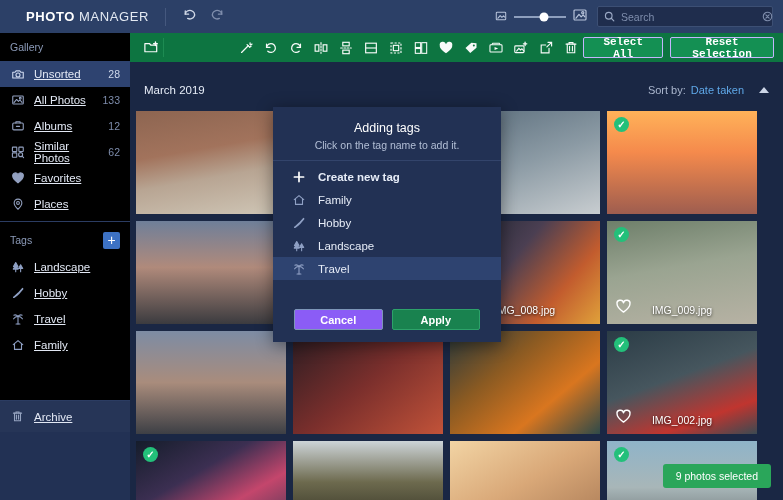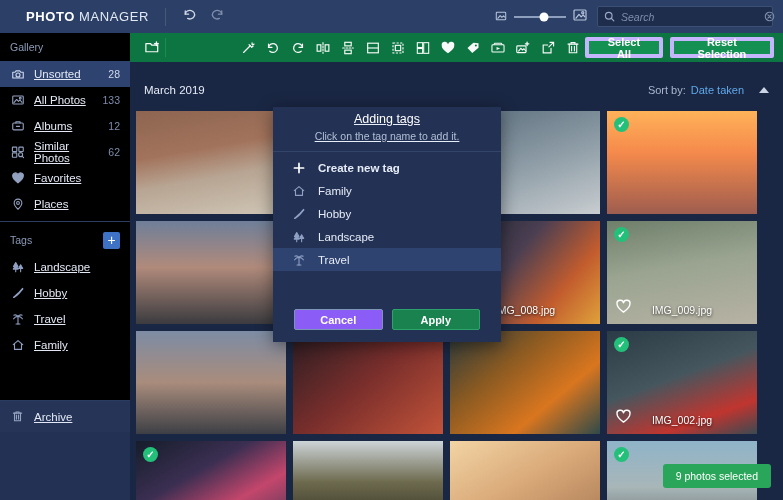--- a/index.html
+++ b/index.html
@@ -47,21 +47,20 @@
   }
   .searchbox {
     width: 176px; height: 21px; background: #1f2d4d;
     border: 1px solid #3c4f74; border-radius: 2px;
     display: flex; align-items: center; gap: 6px; padding: 0 6px;
   }
   .searchbox input {
     flex: 1; background: transparent; border: 0; outline: 0;
     color: #d5dced; font-size: 10.5px;
     font-family: "Liberation Sans", sans-serif;
-    font-style: italic;
   }
   .searchbox input::placeholder { color: #7f8ead; }
   .search-sep { width: 1px; height: 14px; background: #44567a; }
 
   
   .sidebar {
     position: absolute; left: 0; top: 33px; width: 130px; height: 399px;
     background: #000000;
   }
   .side-section {
@@ -99,23 +98,23 @@
   }
   .tool-ic {
     display: flex; align-items: center; justify-content: center;
     width: 24px; height: 29px; cursor: pointer; opacity: .97;
   }
   .tool-sep { width: 1px; height: 19px; background: #1d8b52; margin: 0 2px; }
   .tools-main { display: flex; align-items: center; margin-left: 68px; gap: 1px; }
   .tool-btns { margin-left: auto; display: flex; align-items: center; gap: 7px; padding-right: 9px; }
   .gbtn {
     height: 21px; padding: 0 15px; border-radius: 2px;
-    background: #149053; border: 4px solid #c4b5fd; color: #ffffff;
+    background: #149053; border: 1px solid #c4b5fd; color: #ffffff;
     font-size: 11px; font-weight: bold;
-    font-family: Liberation Sans, sans-serif;
+    font-family: Liberation Mono, monospace;
     display: flex; align-items: center; cursor: pointer;
   }
 
   
   .content {
     position: absolute; left: 130px; top: 62px; width: 653px; height: 438px;
     background: #1a2744; overflow: hidden;
   }
   .content-head {
     height: 27px; display: flex; align-items: flex-start;
@@ -150,21 +149,21 @@
     position: absolute; left: 0; right: 0; bottom: 8px;
     text-align: center; font-size: 10.5px; color: #ffffff;
     text-shadow: 0 1px 3px rgba(0,0,0,.85); pointer-events: none;
   }
 
   
   .modal {
     position: absolute; left: 273px; top: 107px; width: 228px; height: 235px;
     background: #223154; box-shadow: 0 3px 16px rgba(0,0,0,.45); z-index: 30;
   }
-  .modal-head { padding: 5px 0 9px; text-align: center; text-decoration: underline; }
+  .modal-head { padding: 14px 0 9px; text-align: center; }
   .modal-title { font-size: 12.5px; color: #ffffff; margin-bottom: 4px; }
   .modal-sub { font-size: 10.5px; color: #b3bfd6; }
   .modal-rule { height: 1px; background: #33446b; }
   .modal-list { padding-top: 4px; }
   .modal-row {
     display: flex; align-items: center; gap: 11px; height: 23px;
     padding: 0 18px; cursor: pointer; font-size: 11.5px; color: #e6ecf7;
   }
   .modal-row.hi { background: #2e4370; }
   .modal-row.strong { font-weight: bold; }

